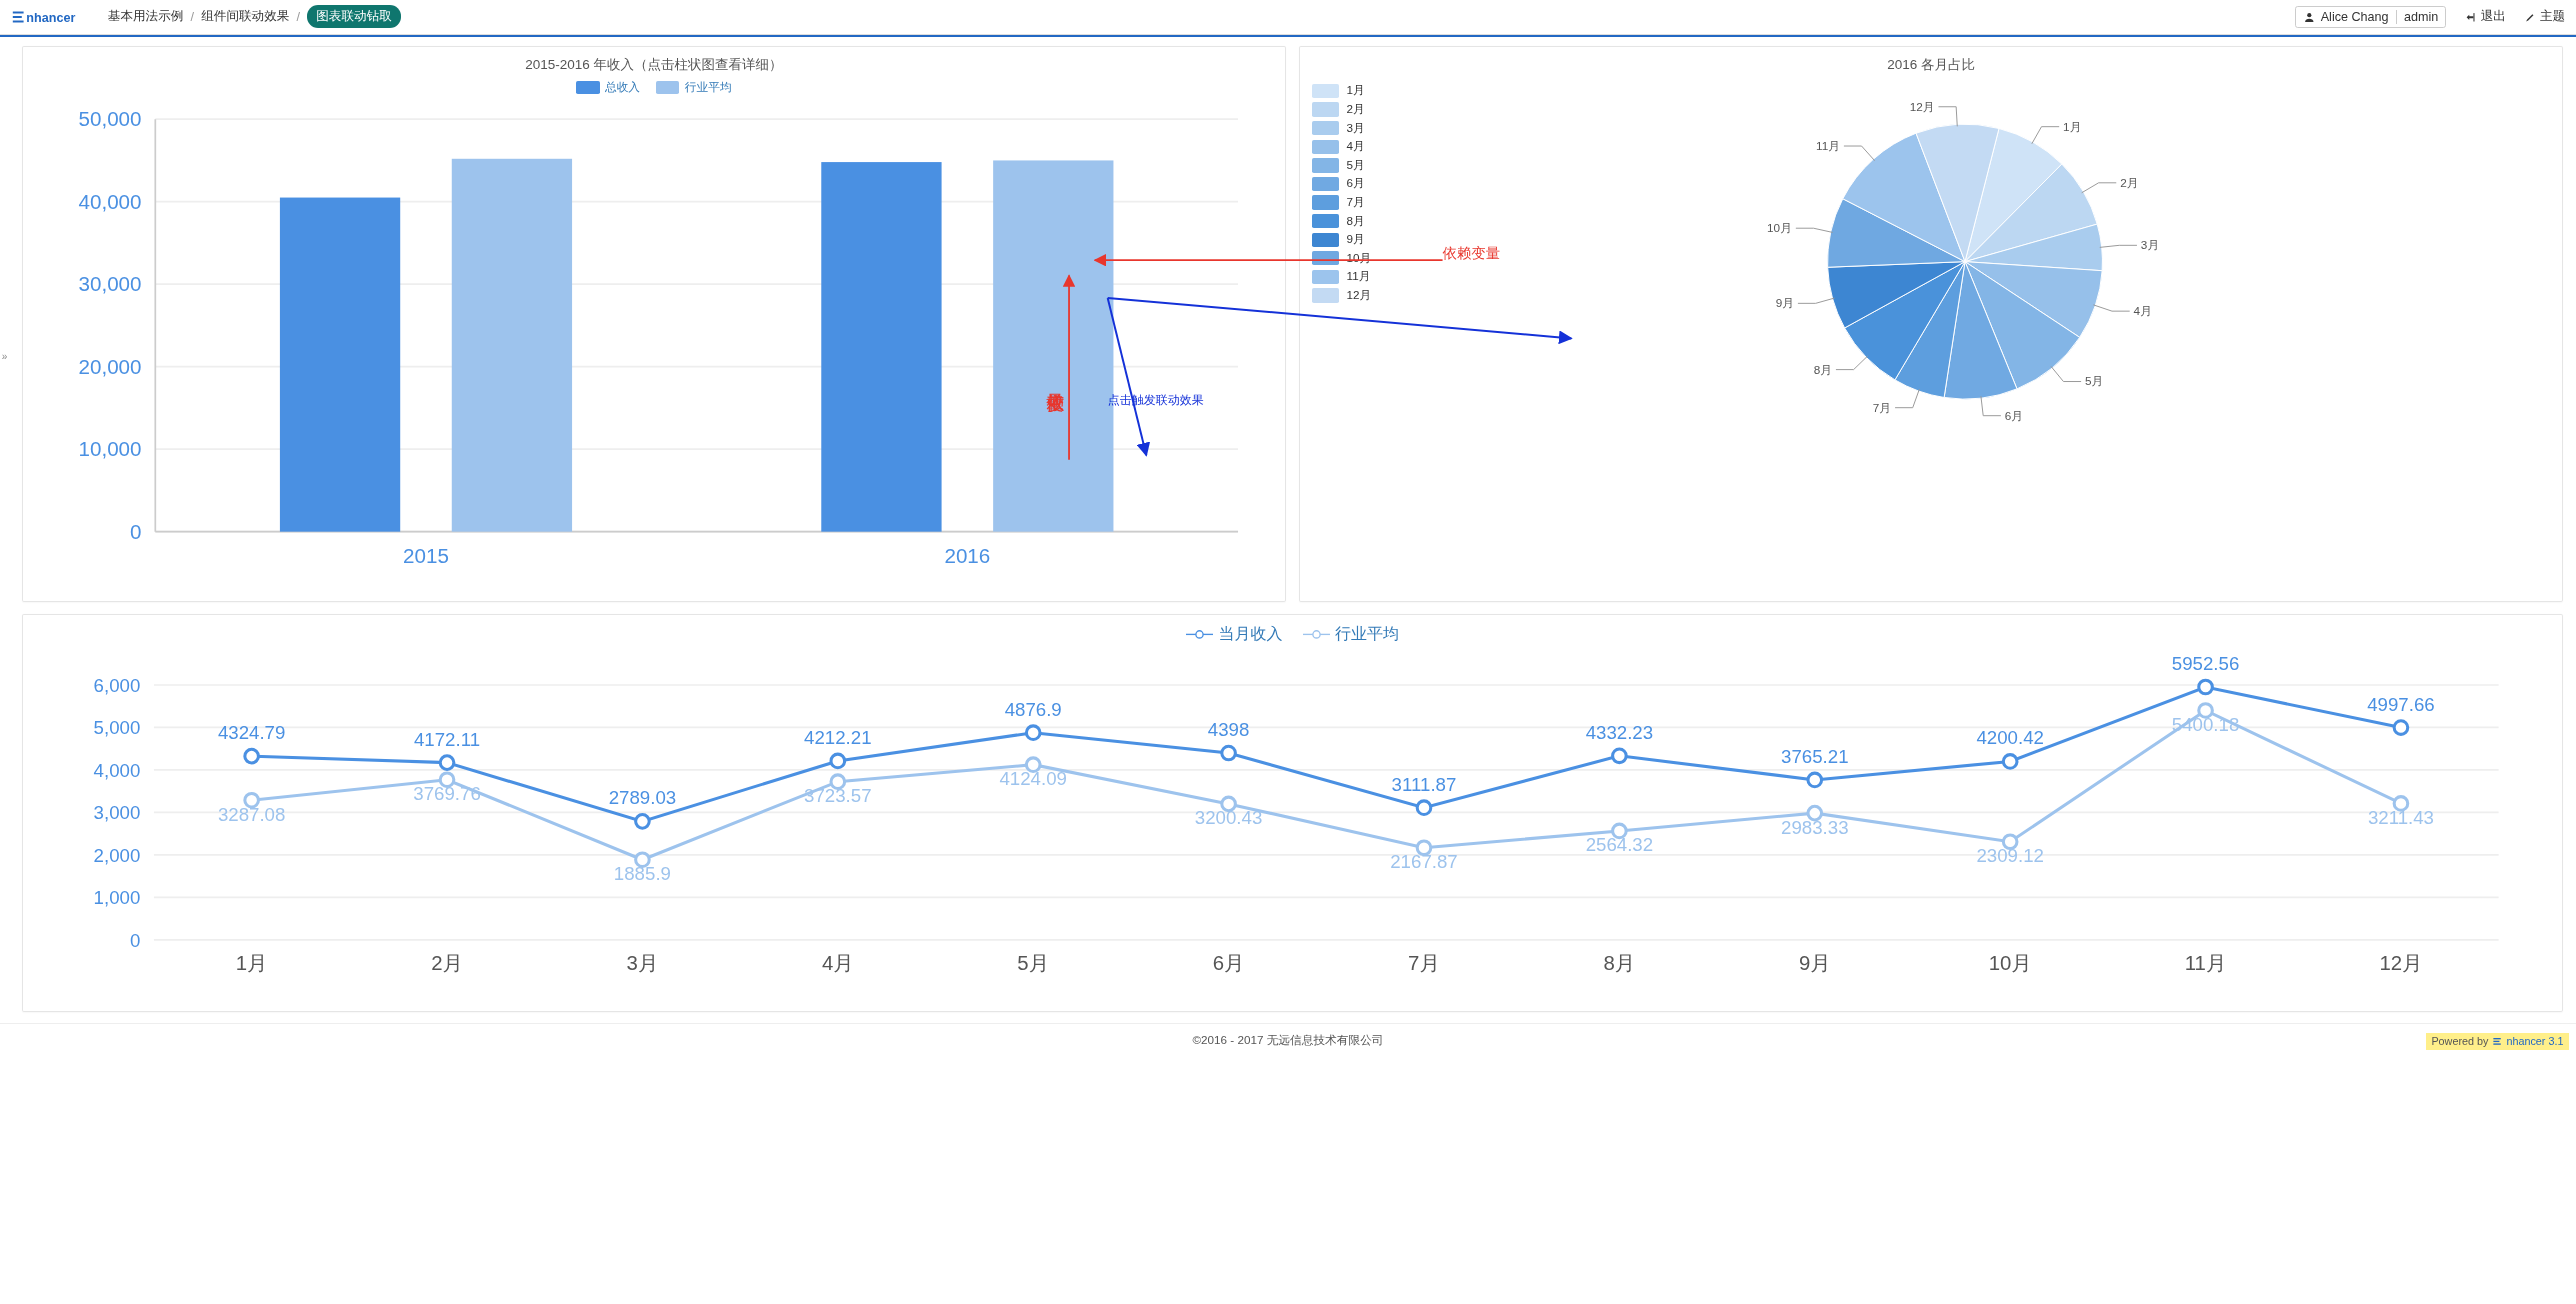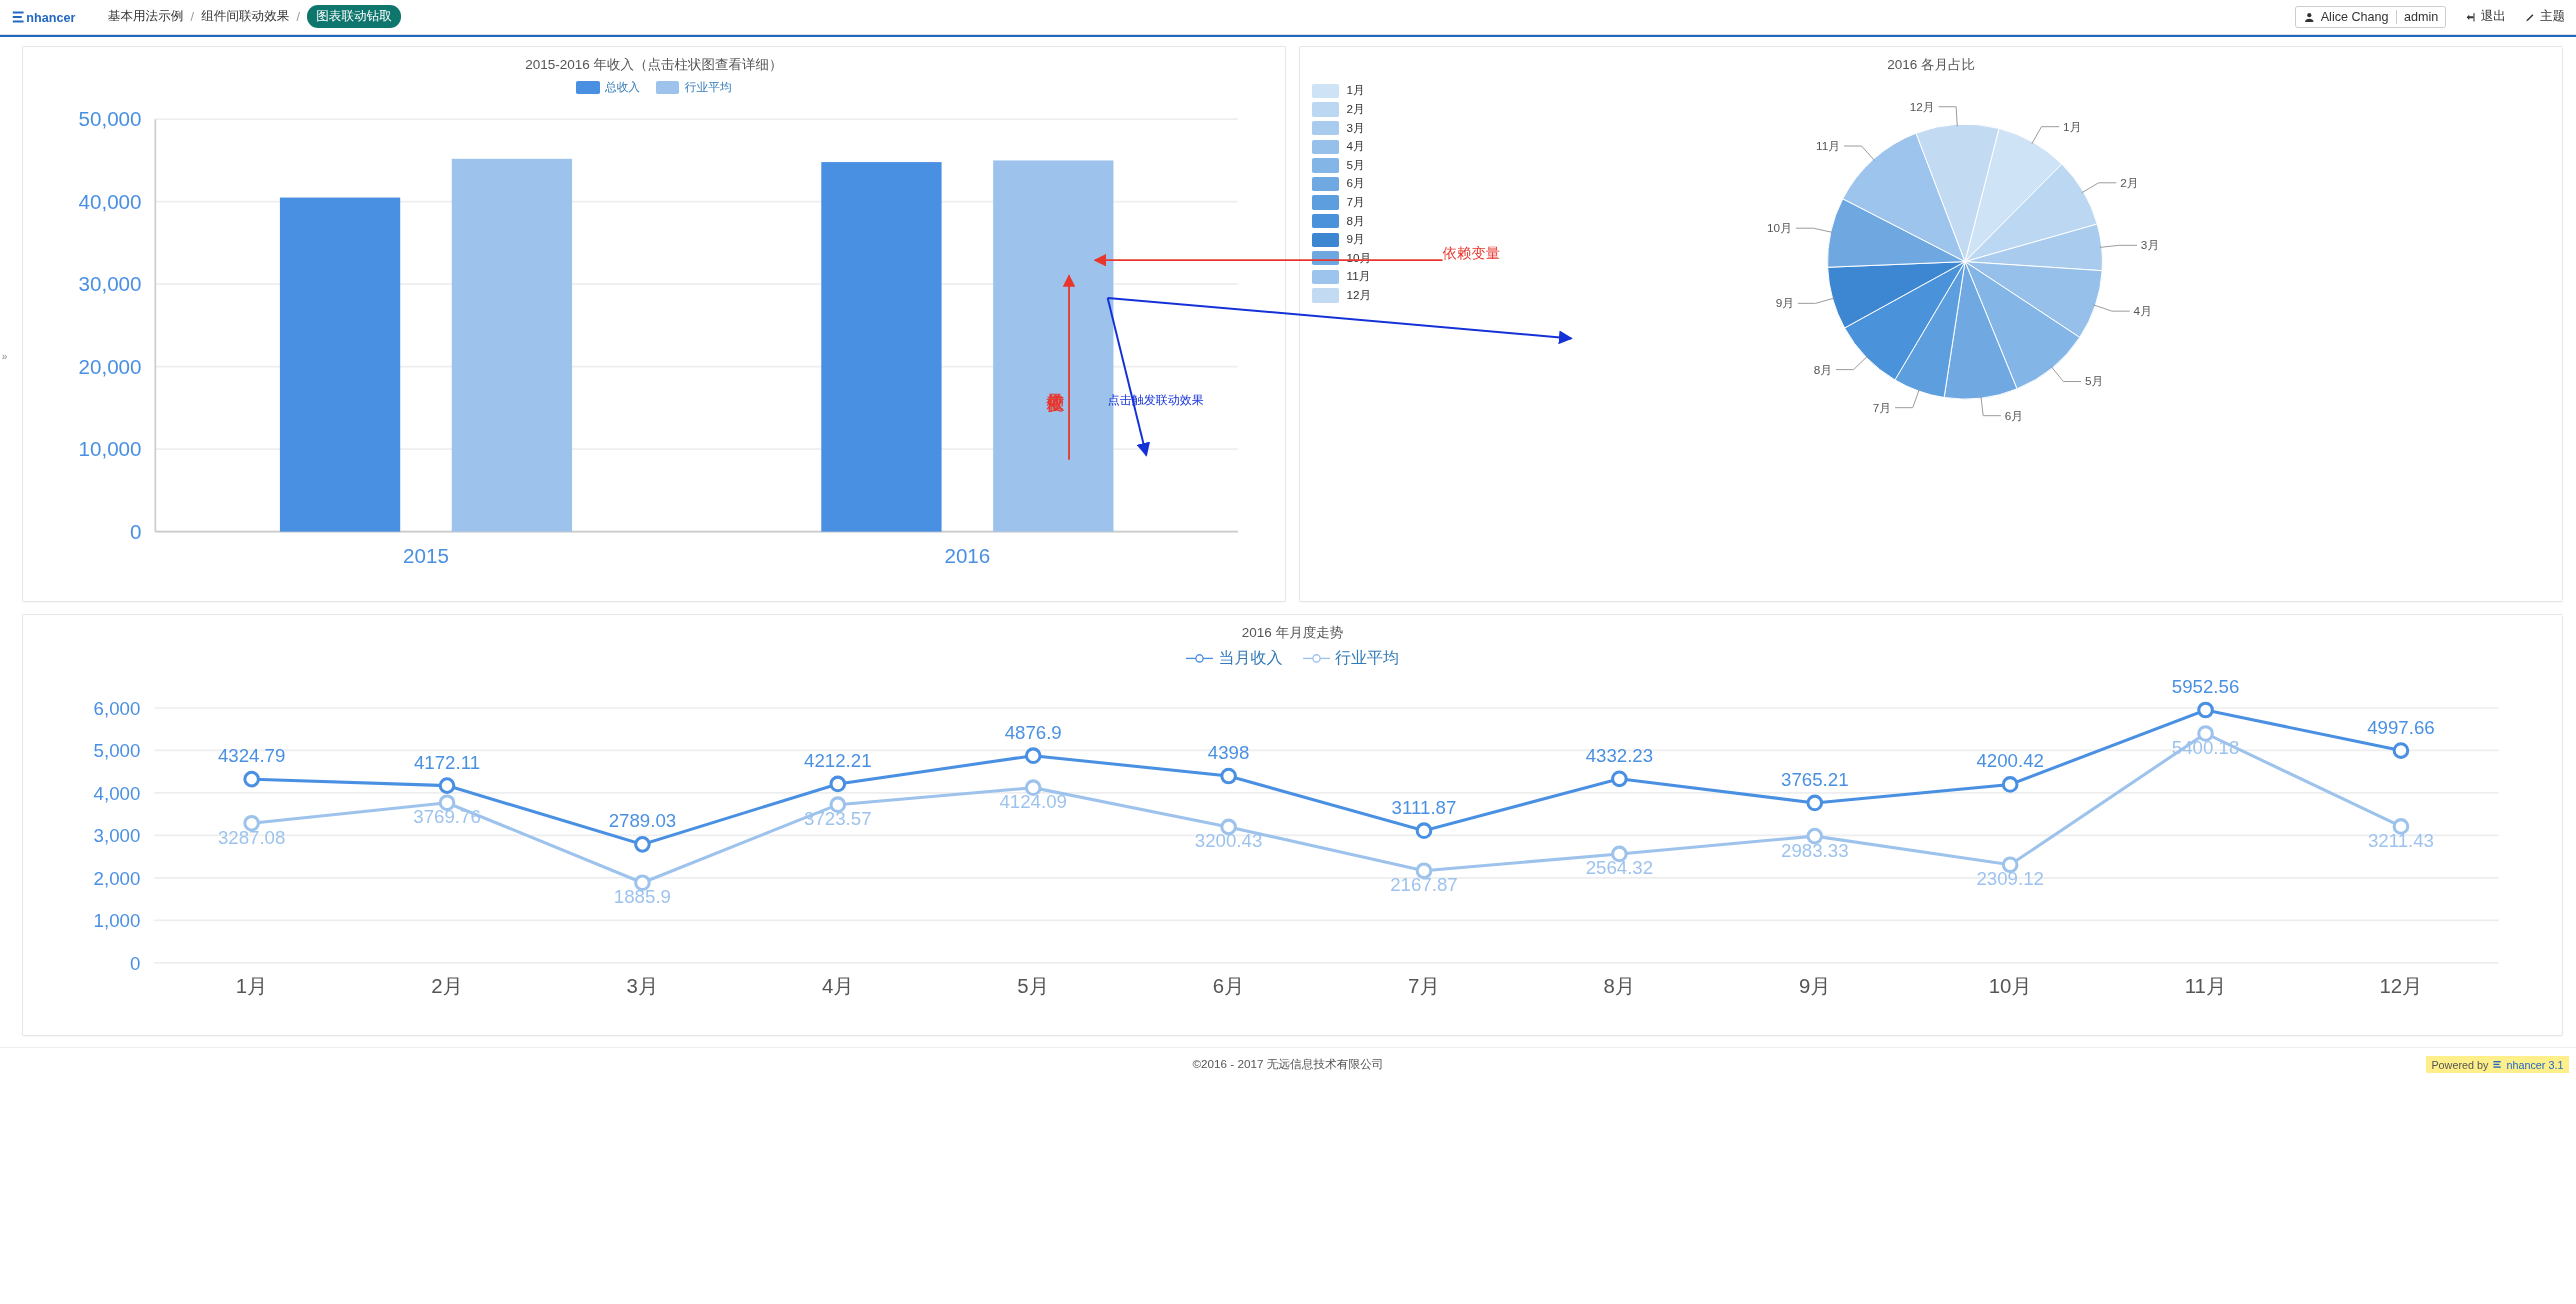--- a/index.html
+++ b/index.html
@@ -218,21 +218,20 @@
               <path d="M 220 185 L 170.14365519612545 54.178194161687344 A 140 140 0 0 1 254.63655429563343 49.352260960509795 Z" fill="#c3daf3" stroke="#fff" stroke-width="1"></path>
               <polyline points="212.1307573475654,47.22454855789039 210.9902873979372,27.25709182714985 192.9902873979372,27.25709182714985" fill="none" stroke="#999" stroke-width="1"></polyline>
               <text x="188.9902873979372" y="31.25709182714985" font-size="12" fill="#555" text-anchor="end">12月</text>
             </svg>
         </div>
       </div>
     </div>
   </div>
 
   <div class="panel line-panel">
-    <div class="panel-title">2016 年月度走势</div>
     <div class="line-legend">
       <div class="line-leg-item">
         <svg width="27" height="10.8" viewBox="0 0 30 12">
             <line x1="0" y1="6" x2="30" y2="6" stroke="#4a90e2" stroke-width="1.5"></line>
             <circle cx="15" cy="6" r="4" fill="#fff" stroke="#4a90e2" stroke-width="1.5"></circle>
           </svg>
         <span>当月收入</span>
       </div>
       <div class="line-leg-item">
         <svg width="27" height="10.8" viewBox="0 0 30 12">

